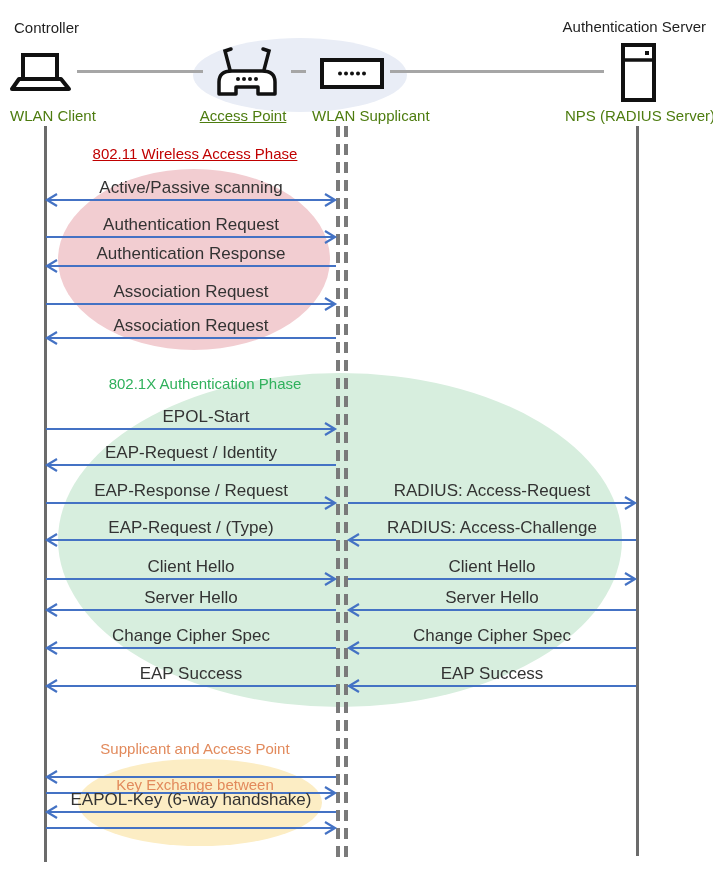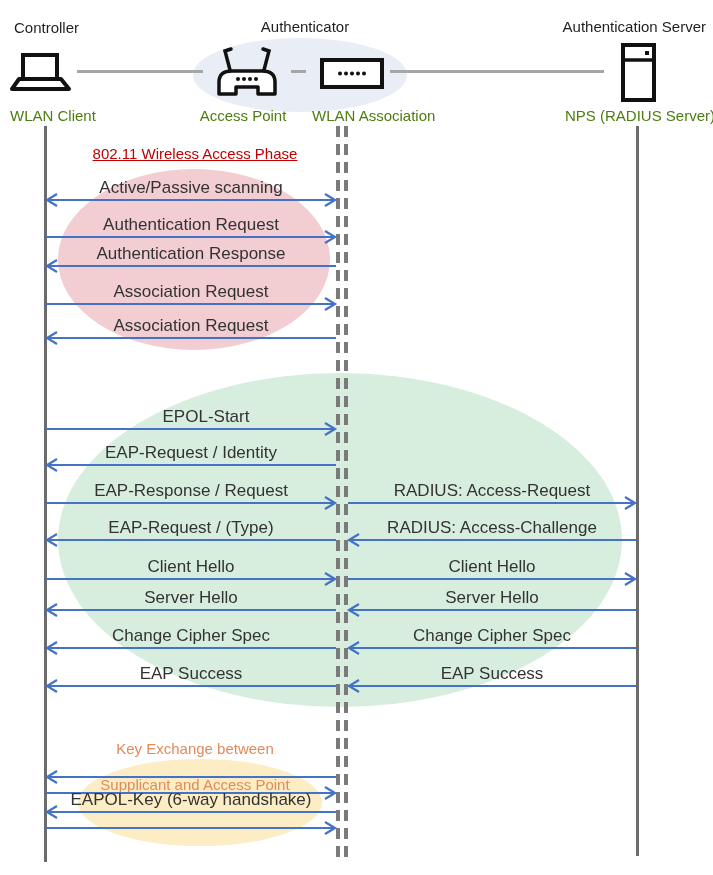--- a/index.html
+++ b/index.html
@@ -24,21 +24,20 @@
 <body>
 
 <div class="canvas">
 
   <div class="ellipse" style="left:193px;top:38px;width:214px;height:74px;background:#E9EDF6;"></div>
   <div class="ellipse" style="left:58px;top:169px;width:272px;height:181px;background:#F2CDD1;"></div>
   <div class="ellipse" style="left:58px;top:373px;width:564px;height:334px;background:#D7EEDE;"></div>
   <div class="ellipse" style="left:78px;top:759px;width:244px;height:87px;background:#FCEDC4;"></div>
 
   <div class="role-label" style="left:14px;top:19px;">Controller</div>
-  <div class="role-label" style="left:230px;top:18px;width:150px;text-align:center;">Authenticator</div>
   <div class="role-label" style="left:560px;top:18px;width:146px;text-align:right;">Authentication Server</div>
 
   <div class="conn" style="left:77px;top:70px;width:126px;"></div>
   <div class="conn" style="left:291px;top:70px;width:15px;"></div>
   <div class="conn" style="left:390px;top:70px;width:214px;"></div>
 
   <svg class="icon" style="left:10px;top:52px;" width="62" height="40" viewBox="0 0 62 40">
     <rect x="13" y="3" width="34" height="24" fill="#ffffff" stroke="#111111" stroke-width="4"></rect>
     <polygon points="9,27 51,27 59,37 2,37" fill="#ffffff" stroke="#111111" stroke-width="4" stroke-linejoin="round"></polygon>
   </svg>
@@ -62,33 +61,34 @@
     <circle cx="44" cy="15.5" r="2" fill="#111111"></circle>
   </svg>
 
   <svg class="icon" style="left:621px;top:43px;" width="36" height="60" viewBox="0 0 36 60">
     <rect x="2" y="2" width="31" height="55" fill="#ffffff" stroke="#111111" stroke-width="4"></rect>
     <line x1="2" y1="17" x2="33" y2="17" stroke="#111111" stroke-width="3.5"></line>
     <rect x="24" y="8" width="4" height="4" fill="#111111"></rect>
   </svg>
 
   <div class="device-label" style="left:10px;top:107px;">WLAN Client</div>
-  <div class="device-label" style="left:193px;top:107px;width:100px;text-align:center;">Access Point</div>
-  <div class="device-label" style="left:312px;top:107px;width:100px;text-align:center;">WLAN Association</div>
+  <div class="device-label" style="left:193px;top:107px;width:100px;text-align:center;text-decoration:underline;">Access Point</div>
+  <div class="device-label" style="left:312px;top:107px;width:100px;text-align:center;">WLAN Supplicant</div>
   <div class="device-label" style="left:565px;top:107px;width:140px;text-align:right;">NPS (RADIUS Server)</div>
 
   <div class="lifeline" style="left:44px;top:126px;height:736px;"></div>
   <div class="dashcol" style="left:336px;top:126px;height:733px;"></div>
   <div class="dashcol" style="left:344px;top:126px;height:733px;"></div>
   <div class="lifeline" style="left:636px;top:126px;height:730px;"></div>
 
   <div class="phase-title t-red" style="left:50px;top:145px;text-decoration:underline;">802.11 Wireless Access Phase</div>
+  <div class="phase-title t-green" style="left:60px;top:375px;">802.1X Authentication Phase</div>
   <div class="phase-title t-orange" style="left:50px;top:722px;">
+    <div>Supplicant and Access Point</div>
     <div>Key Exchange between</div>
-    <div>Supplicant and Access Point</div>
   </div>
 
   <div id="messages">
       <div class="msg-label" style="left: 46px; top: 179px;">Active/Passive scanning</div>
       <svg width="294" height="16" style="position: absolute; left: 44px; top: 192px; overflow: visible;">
         <line x1="4" x2="290" y1="8" y2="8" stroke="#4472C4" stroke-width="2.2"></line>
         <polyline points="281,2 291,8 281,14" fill="none" stroke="#4472C4" stroke-width="2.2"></polyline>
         <polyline points="13,2 3,8 13,14" fill="none" stroke="#4472C4" stroke-width="2.2"></polyline>
       </svg>
       <div class="msg-label" style="left: 46px; top: 216px;">Authentication Request</div>

